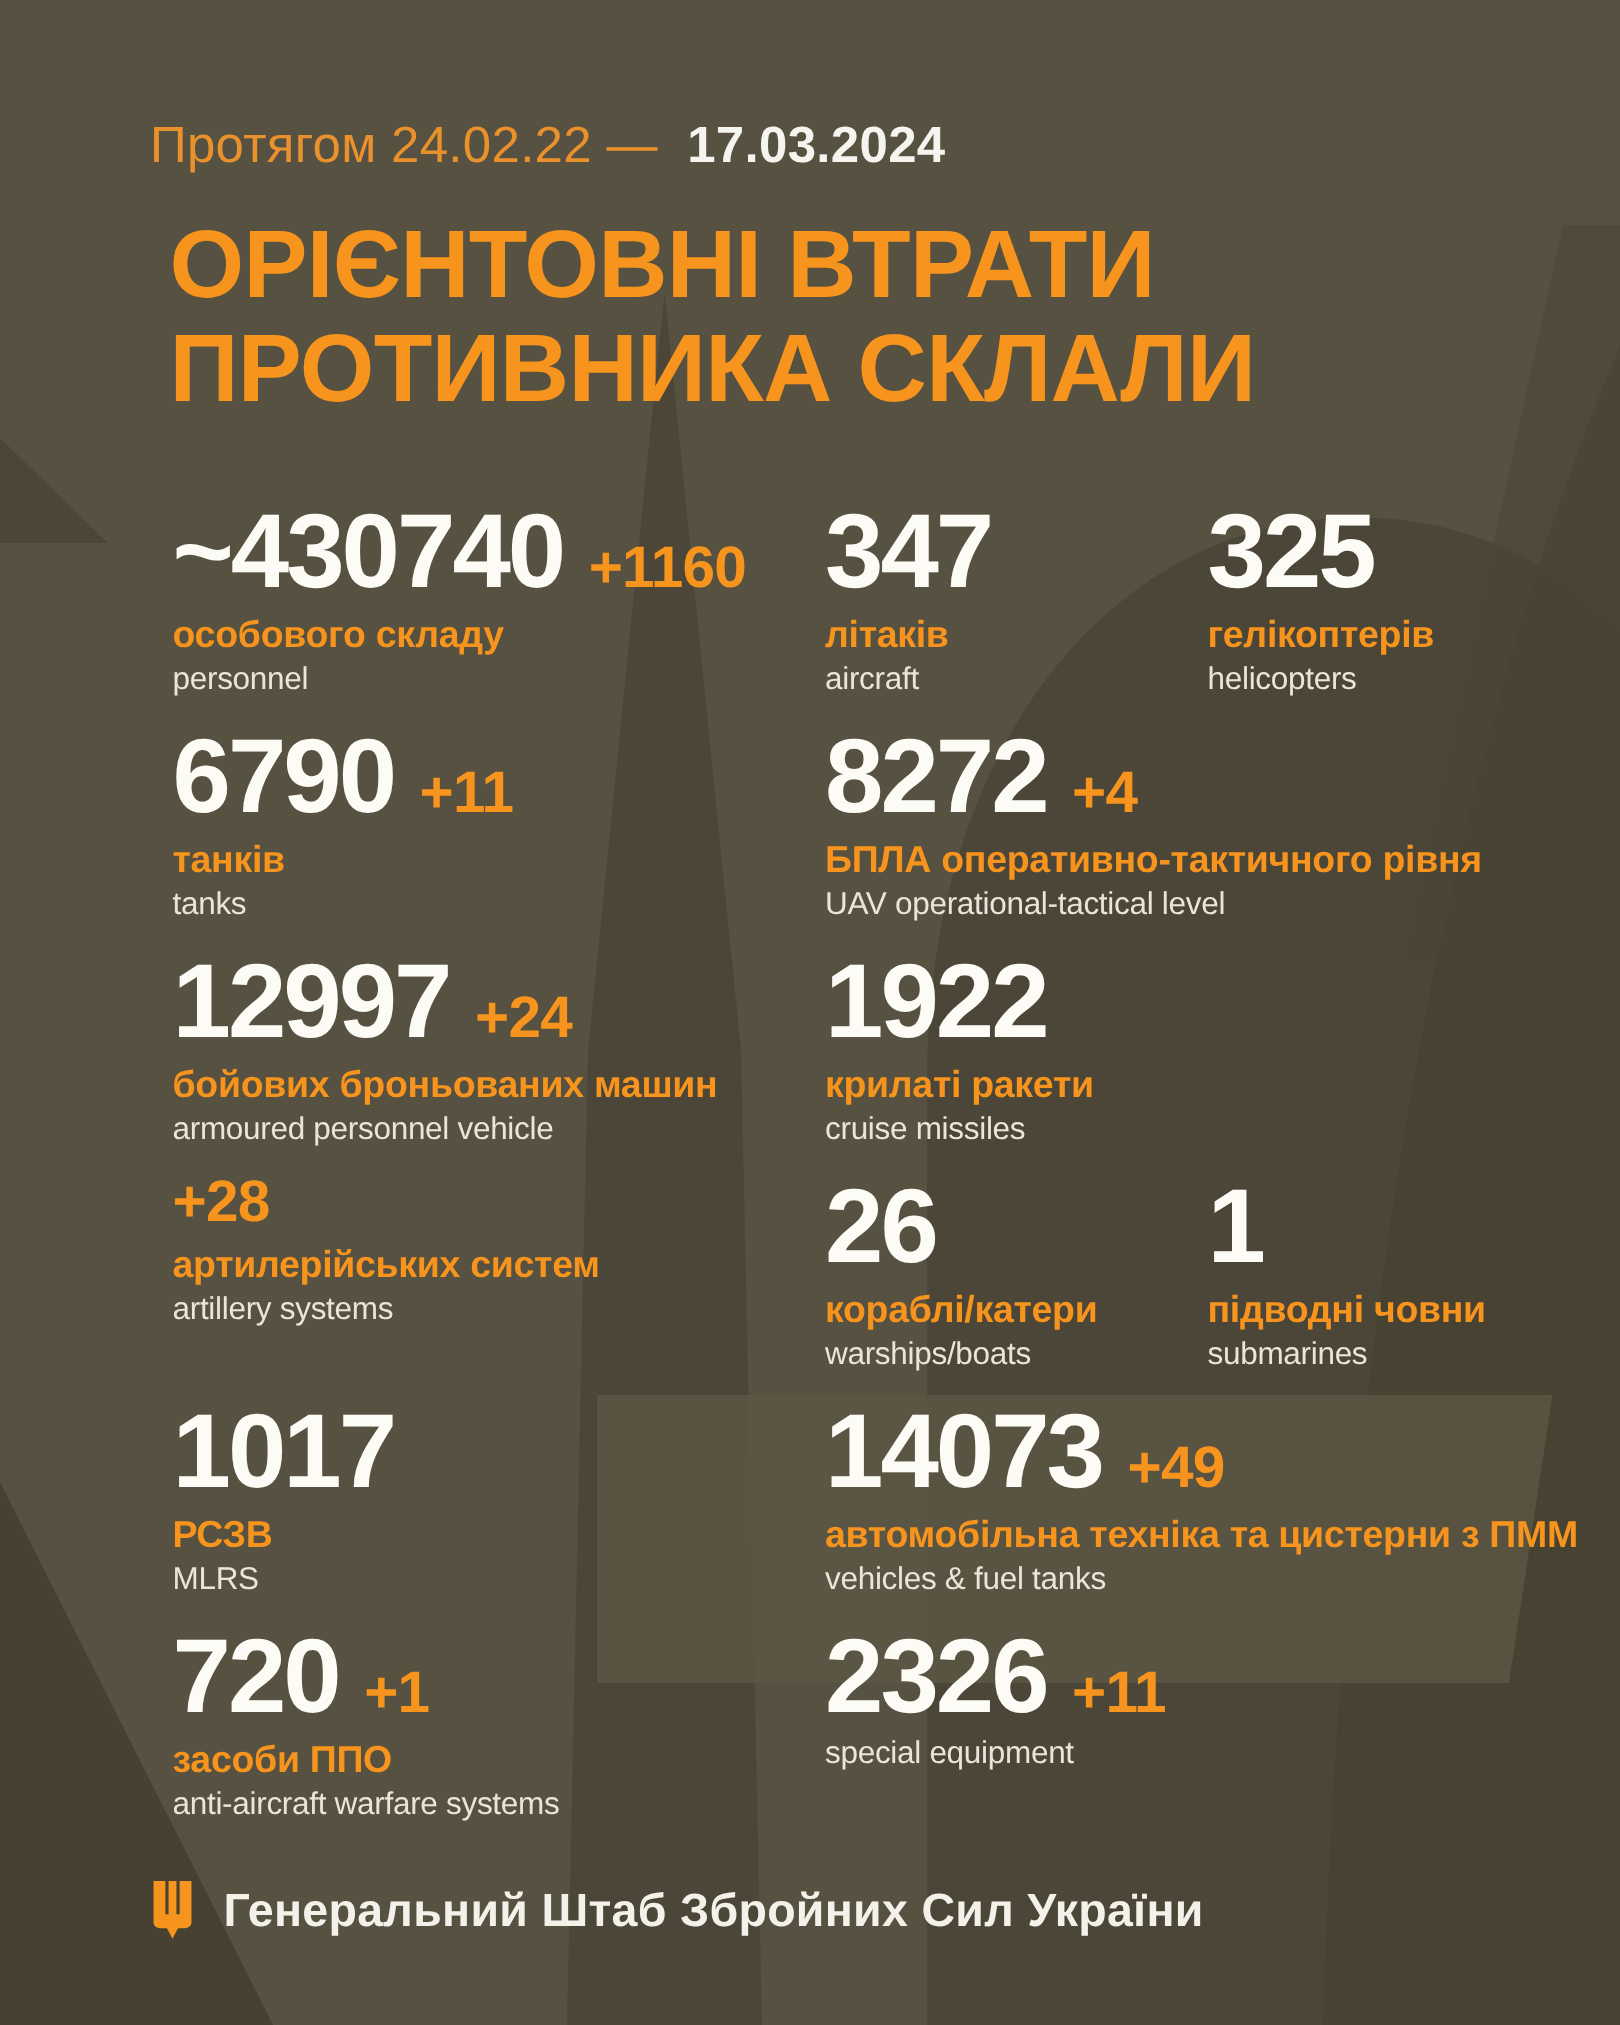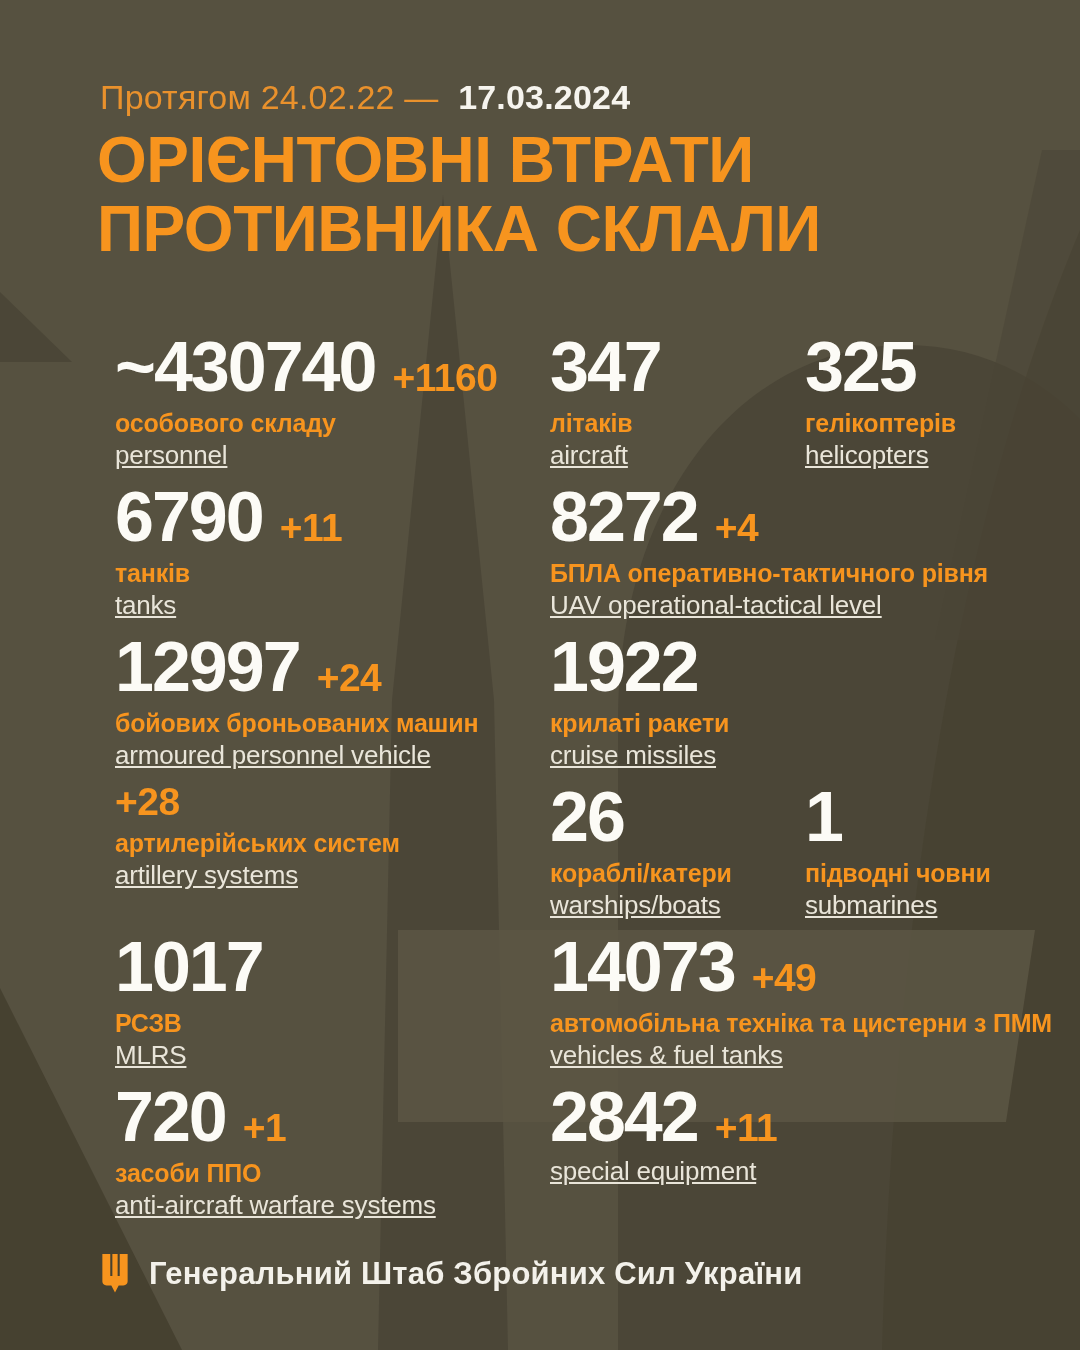--- a/index.html
+++ b/index.html
@@ -13,21 +13,21 @@
   .content{position:absolute;left:0;top:0;width:1080px;height:1216px;}
 
   .date-line{
     position:absolute;left:100px;top:78px;
     font-size:34px;letter-spacing:0.2px;white-space:nowrap;
   }
   .date-orange{color:#e9912c;font-weight:400;}
   .date-white{color:#f6f4ee;font-weight:700;margin-left:10px;}
 
   .title{
-    position:absolute;left:97px;top:126px;margin:0;
+    position:absolute;left:97px;top:126px;margin:16px;
     color:#f7941e;font-size:64px;font-weight:700;line-height:1.08;
     letter-spacing:-0.5px;white-space:nowrap;
   }
 
   .stats-grid{
     position:absolute;left:100px;top:330px;width:950px;
     display:grid;
     grid-template-columns:435px 255px 1fr;
     grid-auto-rows:150px;
   }
@@ -38,22 +38,22 @@
     letter-spacing:-2px;
   }
   .stat-delta{
     color:#f7941e;font-size:39px;font-weight:700;letter-spacing:-0.5px;
   }
   .label-uk{
     margin-top:5px;color:#f7941e;font-size:25px;font-weight:700;
     letter-spacing:-0.2px;white-space:nowrap;line-height:1.15;
   }
   .label-en{
-    margin-top:3px;color:#e9e5d9;font-size:26px;font-weight:400;
-    letter-spacing:-0.2px;white-space:nowrap;line-height:1.15;text-decoration:underline;
+    margin-top:3px;color:#e9e5d9;font-size:21px;font-weight:400;
+    letter-spacing:-0.2px;white-space:nowrap;line-height:1.15;
   }
 
   .footer{
     position:absolute;left:100px;top:1254px;
     display:flex;align-items:center;gap:19px;
   }
   .footer-text{
     color:#f3f1ea;font-size:31px;font-weight:700;letter-spacing:0.2px;
     white-space:nowrap;
   }
@@ -191,21 +191,21 @@
         <div class="stat" style="grid-area: 6 / 1 / auto / span 1;">
           <div class="value-row">
             <span class="stat-value">720</span>
             <span class="stat-delta">+1</span>
           </div>
           <div class="label-uk">засоби ППО</div>
           <div class="label-en">anti-aircraft warfare systems</div>
         </div>
         <div class="stat" style="grid-area: 6 / 2 / auto / span 2;">
           <div class="value-row">
-            <span class="stat-value">2842</span>
+            <span class="stat-value">2326</span>
             <span class="stat-delta">+11</span>
           </div>
           <div class="label-en">special equipment</div>
         </div>
       </div>
 
     <div class="footer">
       <svg class="trident-icon" width="30" height="40" viewBox="0 0 28 38" xmlns="http://www.w3.org/2000/svg" aria-hidden="true">
         <path fill="#f7941e" d="M2,0 H9.5 V21 H11.5 V0 H16.5 V21 H18.5 V0 H26 V26
              C26,29 23.5,30 21,30 H17.5 L14,36.5 L10.5,30 H7

